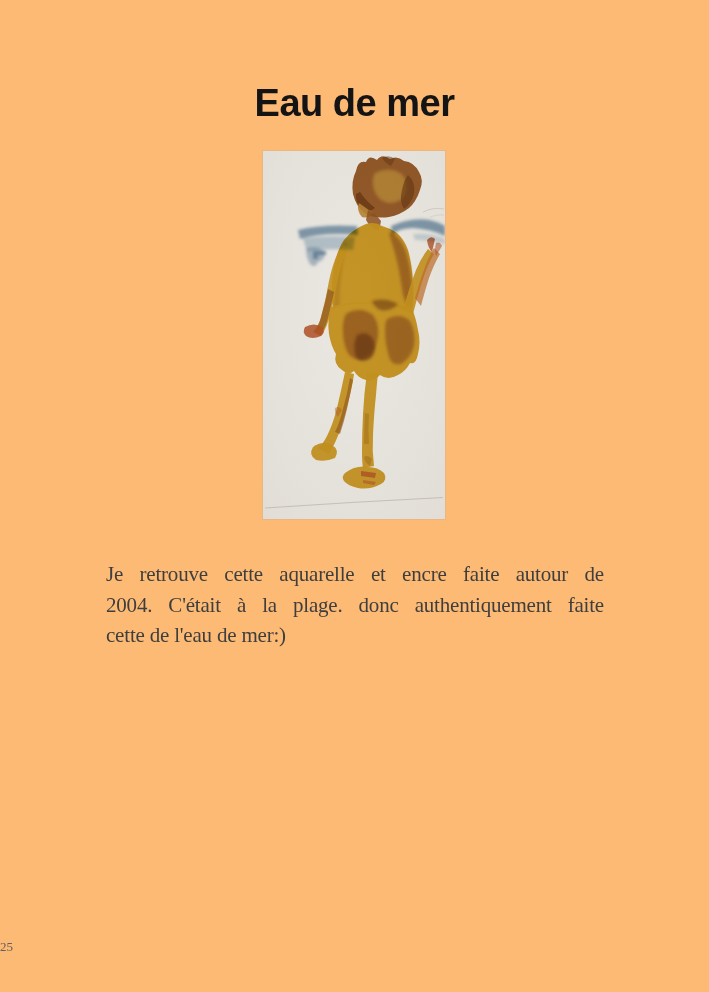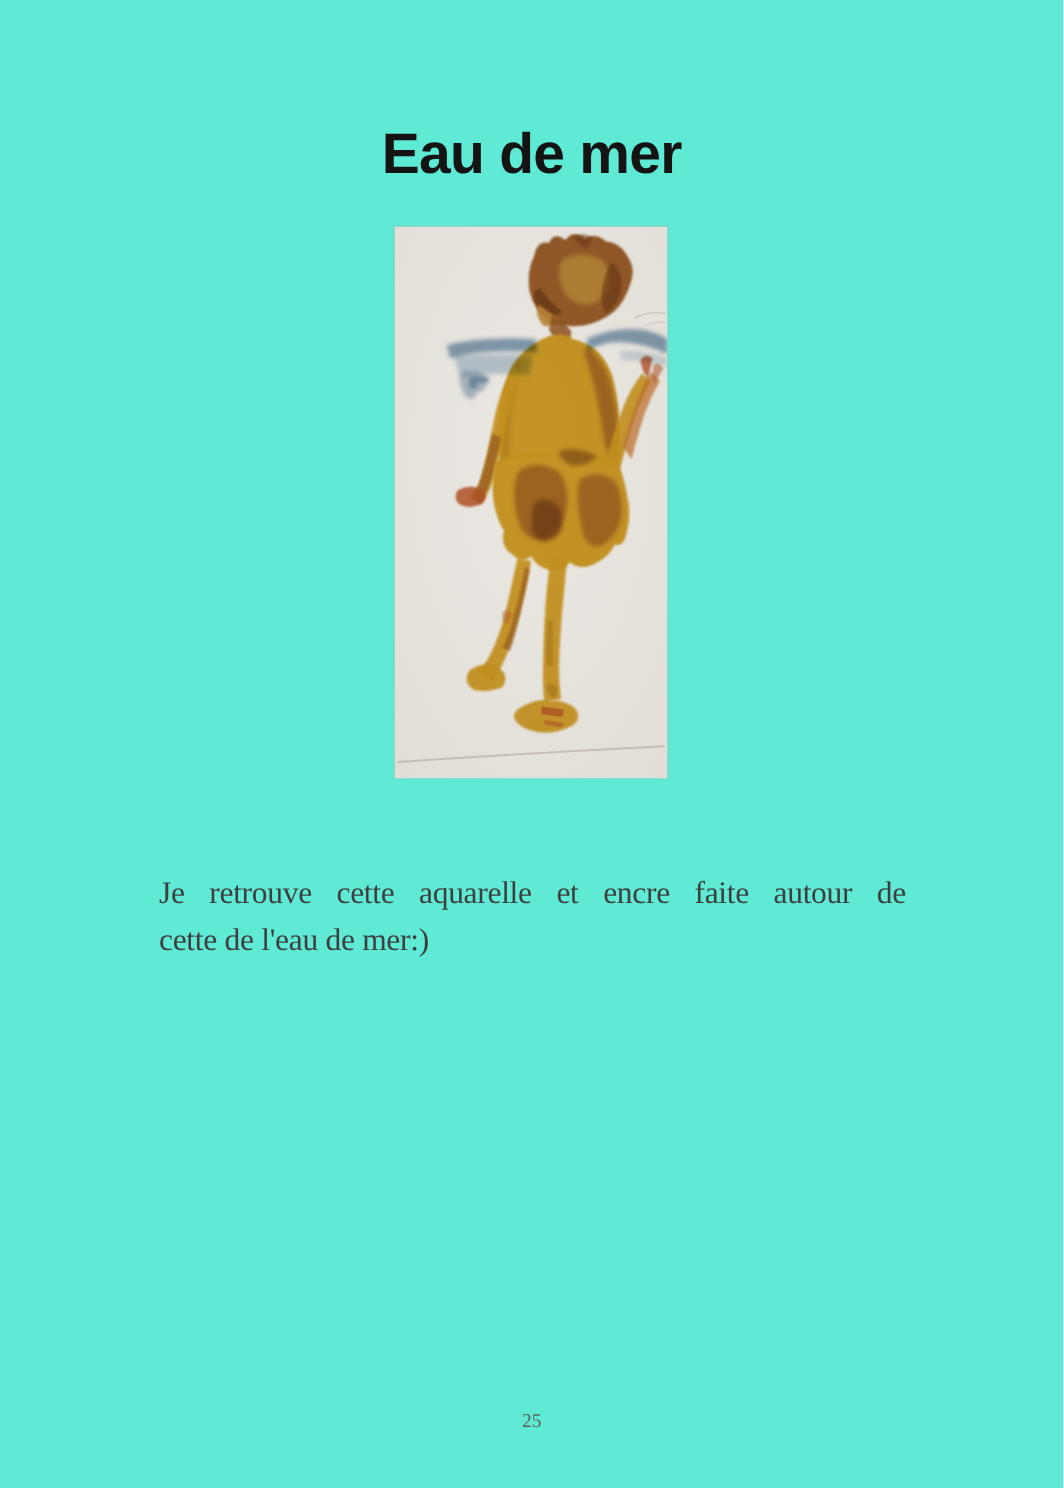--- a/index.html
+++ b/index.html
@@ -4,21 +4,21 @@
 <style>
   html, body {
     margin: 0;
     padding: 0;
     background: #ffffff;
   }
   .page {
     position: relative;
     width: 709px;
     height: 992px;
-    background: #5eead4;
+    background: #fdba74;
     overflow: hidden;
     font-family: "Liberation Serif", serif;
   }
   .title {
     position: absolute;
     top: 82px;
     left: 0;
     right: 0;
     margin: 0;
     text-align: center;
@@ -41,35 +41,33 @@
   .paragraph {
     position: absolute;
     left: 106px;
     top: 559px;
     width: 498px;
     font-family: "Liberation Serif", serif;
     font-size: 21px;
     line-height: 30.6px;
     letter-spacing: -0.2px;
     color: #3e3e3e;
-    margin-top: 21px;
   }
   .paragraph .line {
     white-space: nowrap;
     text-align: justify;
   }
   .paragraph .line.stretch {
     text-align-last: justify;
   }
   .footer {
     position: absolute;
     top: 939px;
     left: 0;
     right: 0;
-    text-align: center;
     font-family: "Liberation Serif", serif;
     font-size: 13px;
     color: #5f5f5f;
   }
 </style>
 </head>
 <body>
 
 <div class="page">
 
@@ -161,18 +159,19 @@
           <path filter="url(#blur1)" d="M82 322 Q93 314 105 316 Q115 316 121 322 Q125 329 118 333 Q107 339 95 337 Q85 335 81 330 Q78 326 82 322 Z" style="fill:var(--ochre)" opacity="0.93"></path>
           <path d="M98 320 L113 322 L112 327 L98 325 Z" style="fill:var(--red-orange)" opacity="0.8"></path>
           <path d="M100 329 L113 331 L111 334 L100 332 Z" style="fill:var(--red-orange)" opacity="0.55"></path>
         </g>
       </g>
     </svg>
   </div>
 
   <div class="paragraph">
     <div class="line stretch">Je retrouve cette aquarelle et encre faite autour de</div>
+    <div class="line stretch">2004. C'était à la plage. donc authentiquement faite</div>
     <div class="line">cette de l'eau de mer:)</div>
   </div>
 
   <div class="footer">25</div>
 
 </div>
 
 </body></html>

